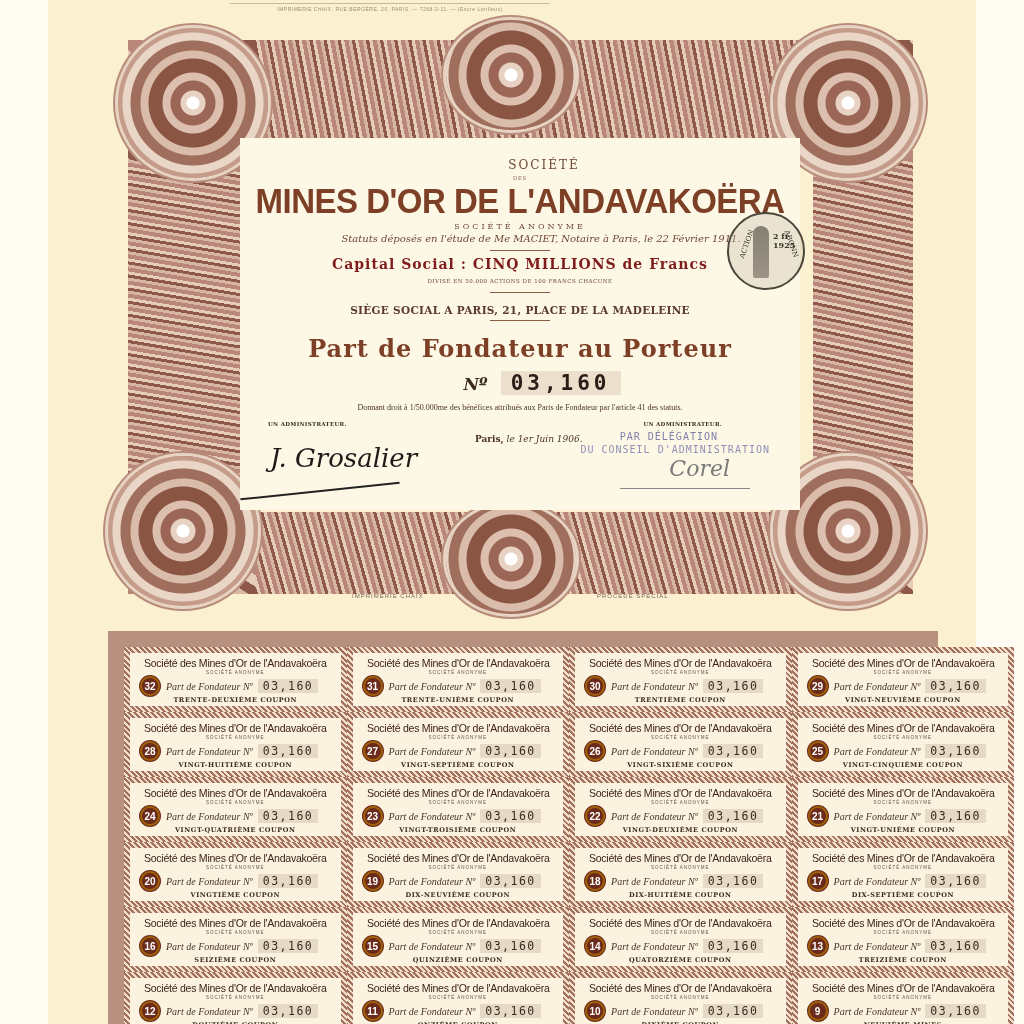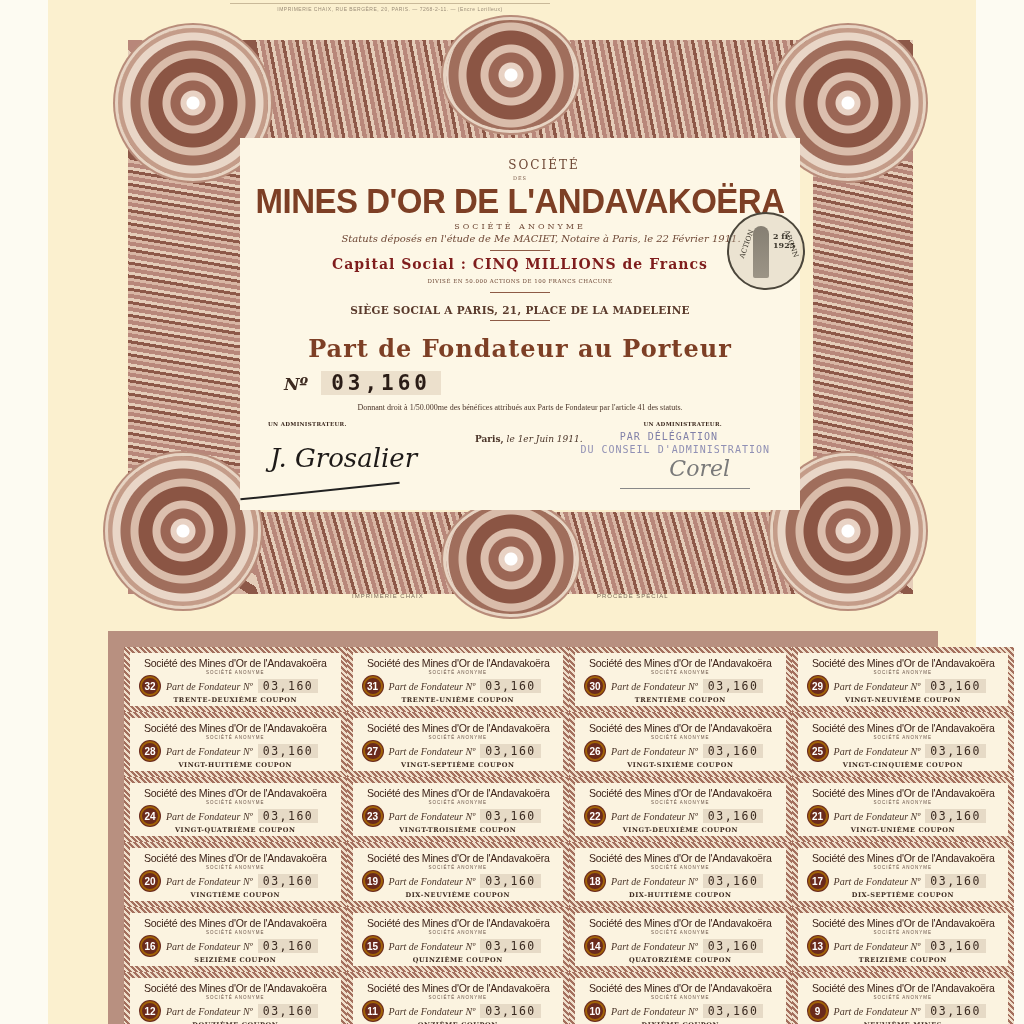--- a/index.html
+++ b/index.html
@@ -87,21 +87,21 @@
   }
   .c-siege {
     position: absolute; left: 0; width: 100%; top: 166px; text-align: center;
     font-size: 10.5px; font-weight: bold; color: #5a3a2c; letter-spacing: 0.3px;
   }
   .c-part {
     position: absolute; left: 0; width: 100%; top: 196px; text-align: center;
     font-size: 24px; font-weight: bold; color: #7d3f25; letter-spacing: 1px;
   }
   .c-numero {
-    position: absolute; left: 0; width: 100%; top: 233px; text-align: left; padding-left: 44px;
+    position: absolute; left: 0; width: 100%; top: 233px; text-align: center; padding-left: 44px;
   }
   .c-numero .no-label { font-size: 17px; color: #3d2a20; font-style: italic; font-weight: bold; margin-right: 8px; }
   .c-numero .no-value {
     display: inline-block; background: #ece0cc; padding: 0 10px;
     font-family: "DejaVu Sans Mono", monospace; font-size: 21px; font-weight: bold;
     color: #2a1c16; letter-spacing: 4px;
   }
   .c-donnant {
     position: absolute; left: 0; width: 100%; top: 265px; text-align: center;
     font-size: 8px; color: #4a3428;
@@ -231,21 +231,21 @@
     <div class="c-rule" style="top:182px"></div>
     <div class="c-part">Part de Fondateur au Porteur</div>
     <div class="c-numero">
       <span class="no-label">Nº</span>
       <span class="no-value">03,160</span>
     </div>
     <div class="c-donnant">Donnant droit à 1/50.000me des bénéfices attribués aux Parts de Fondateur par l'article 41 des statuts.</div>
     <div class="c-admin-l">UN ADMINISTRATEUR.</div>
     <div class="c-admin-r">UN ADMINISTRATEUR.</div>
     <div class="c-paris">
-      <b>Paris,</b><i> le 1er Juin 1911.</i>
+      <b>Paris,</b><i> le 1er Juin 1906.</i>
     </div>
     <div class="c-delegation">PAR DÉLÉGATION</div>
     <div class="c-conseil">DU CONSEIL D'ADMINISTRATION</div>
     <div class="sig sig-l">J. Grosalier</div>
     <div class="sig-line-l"></div>
     <div class="sig sig-r">Corel</div>
     <div class="sig-line-r"></div>
   </div>
 </div>
 

